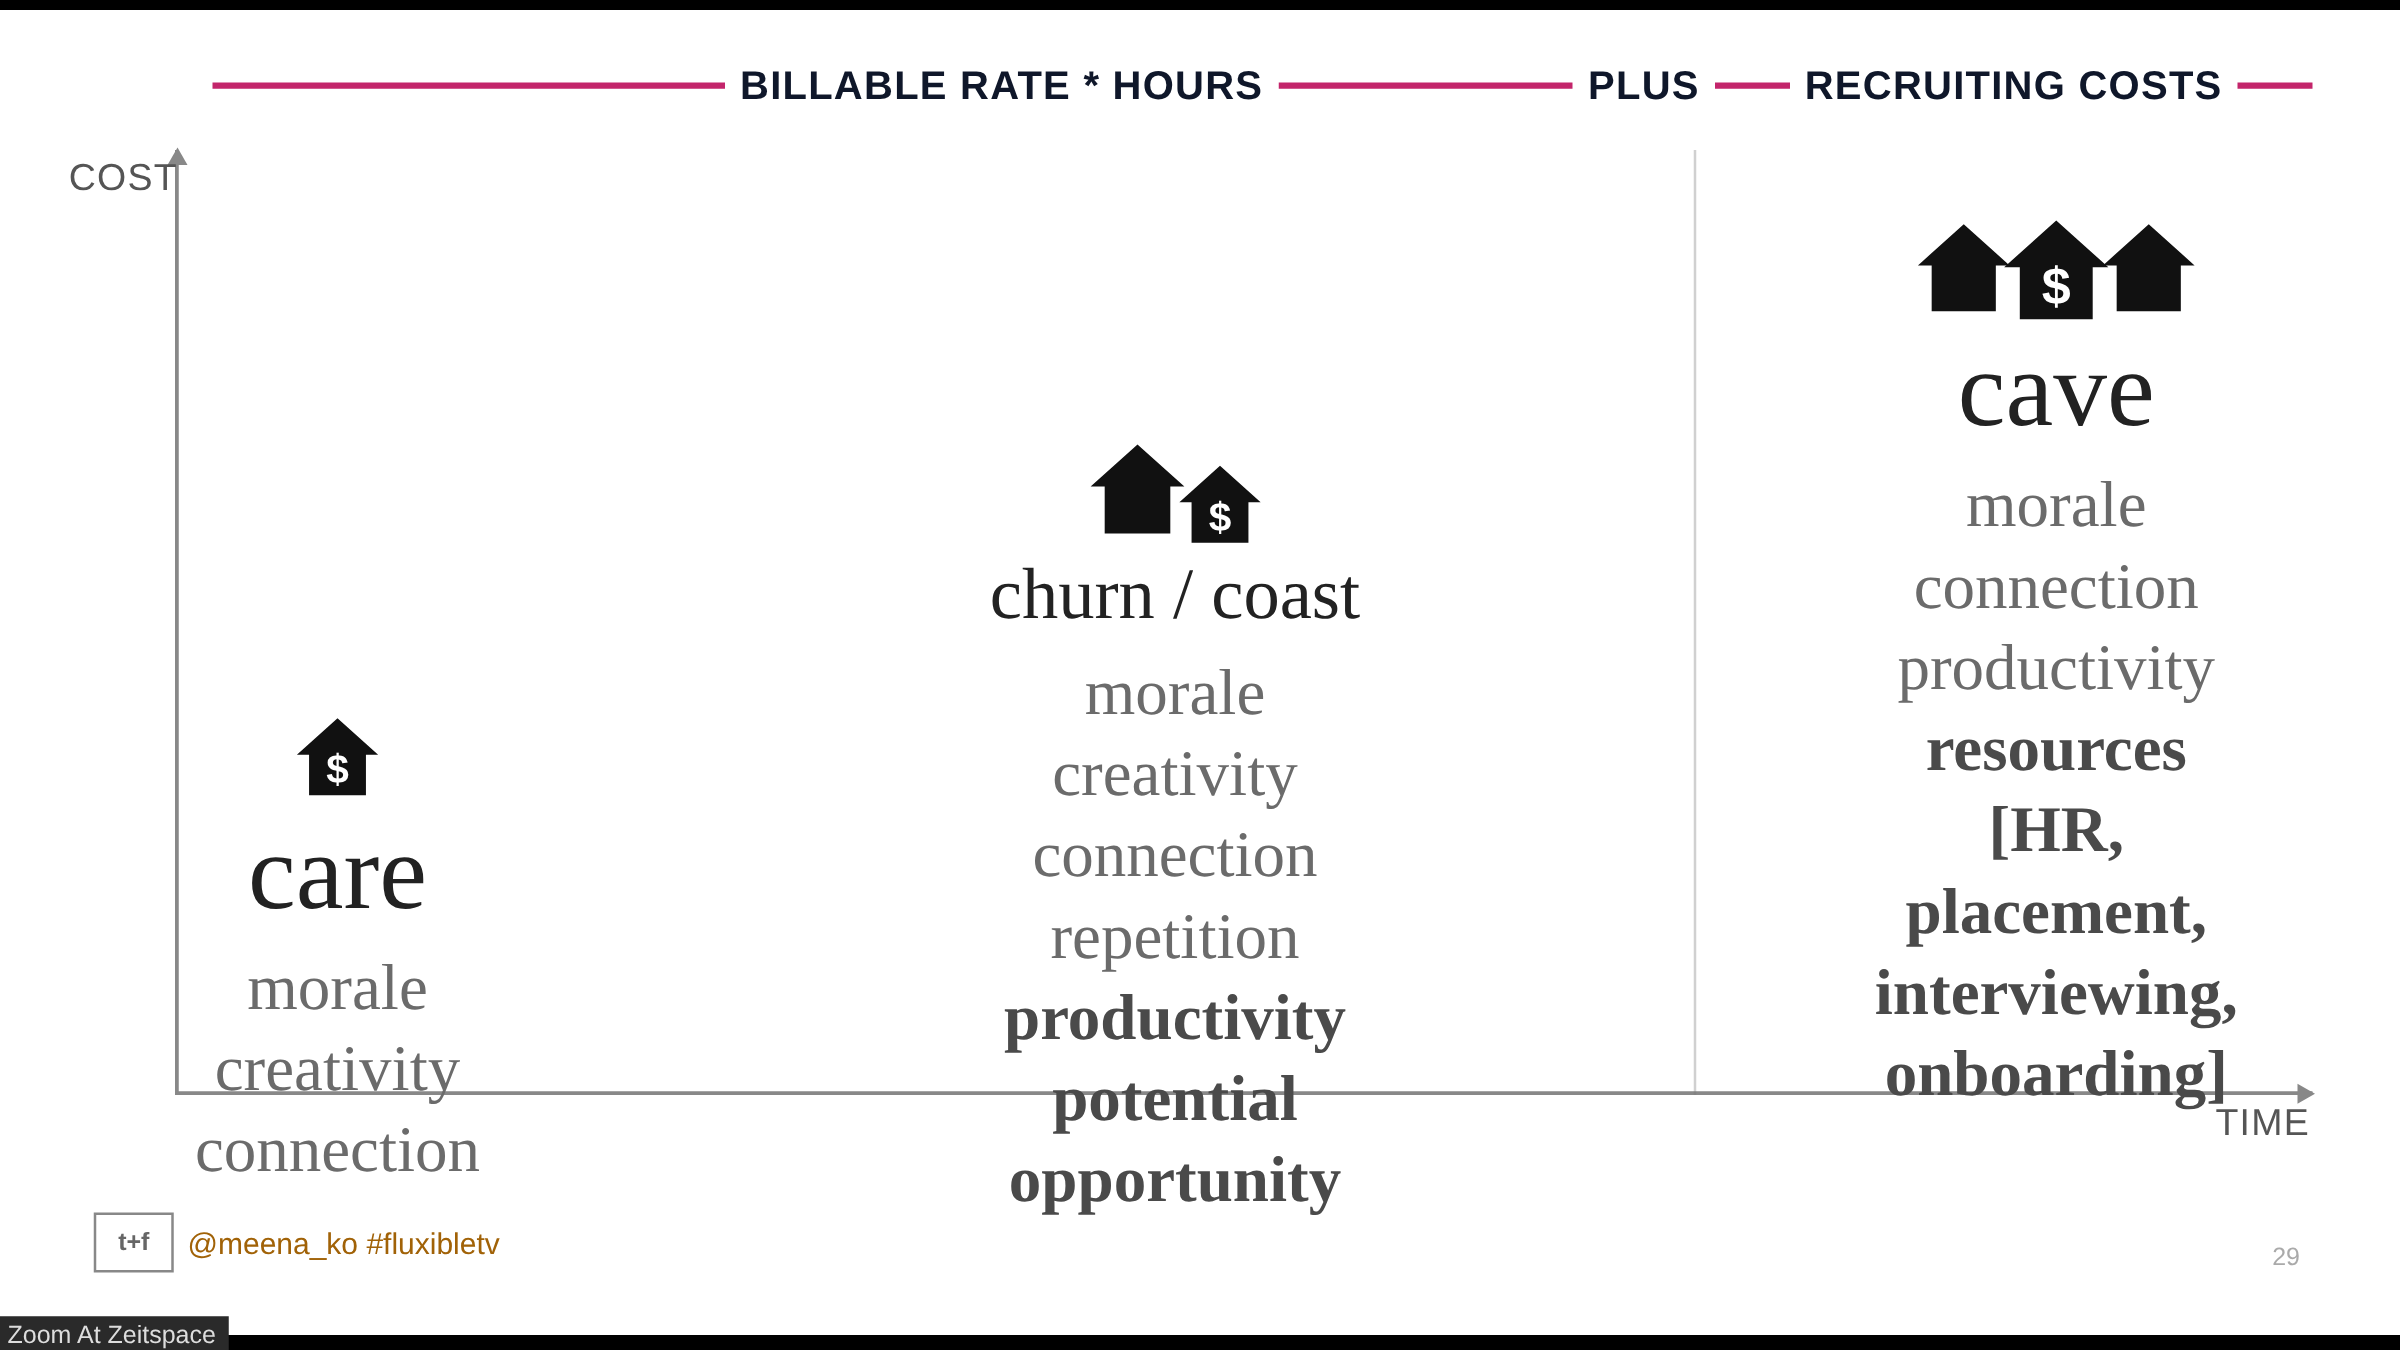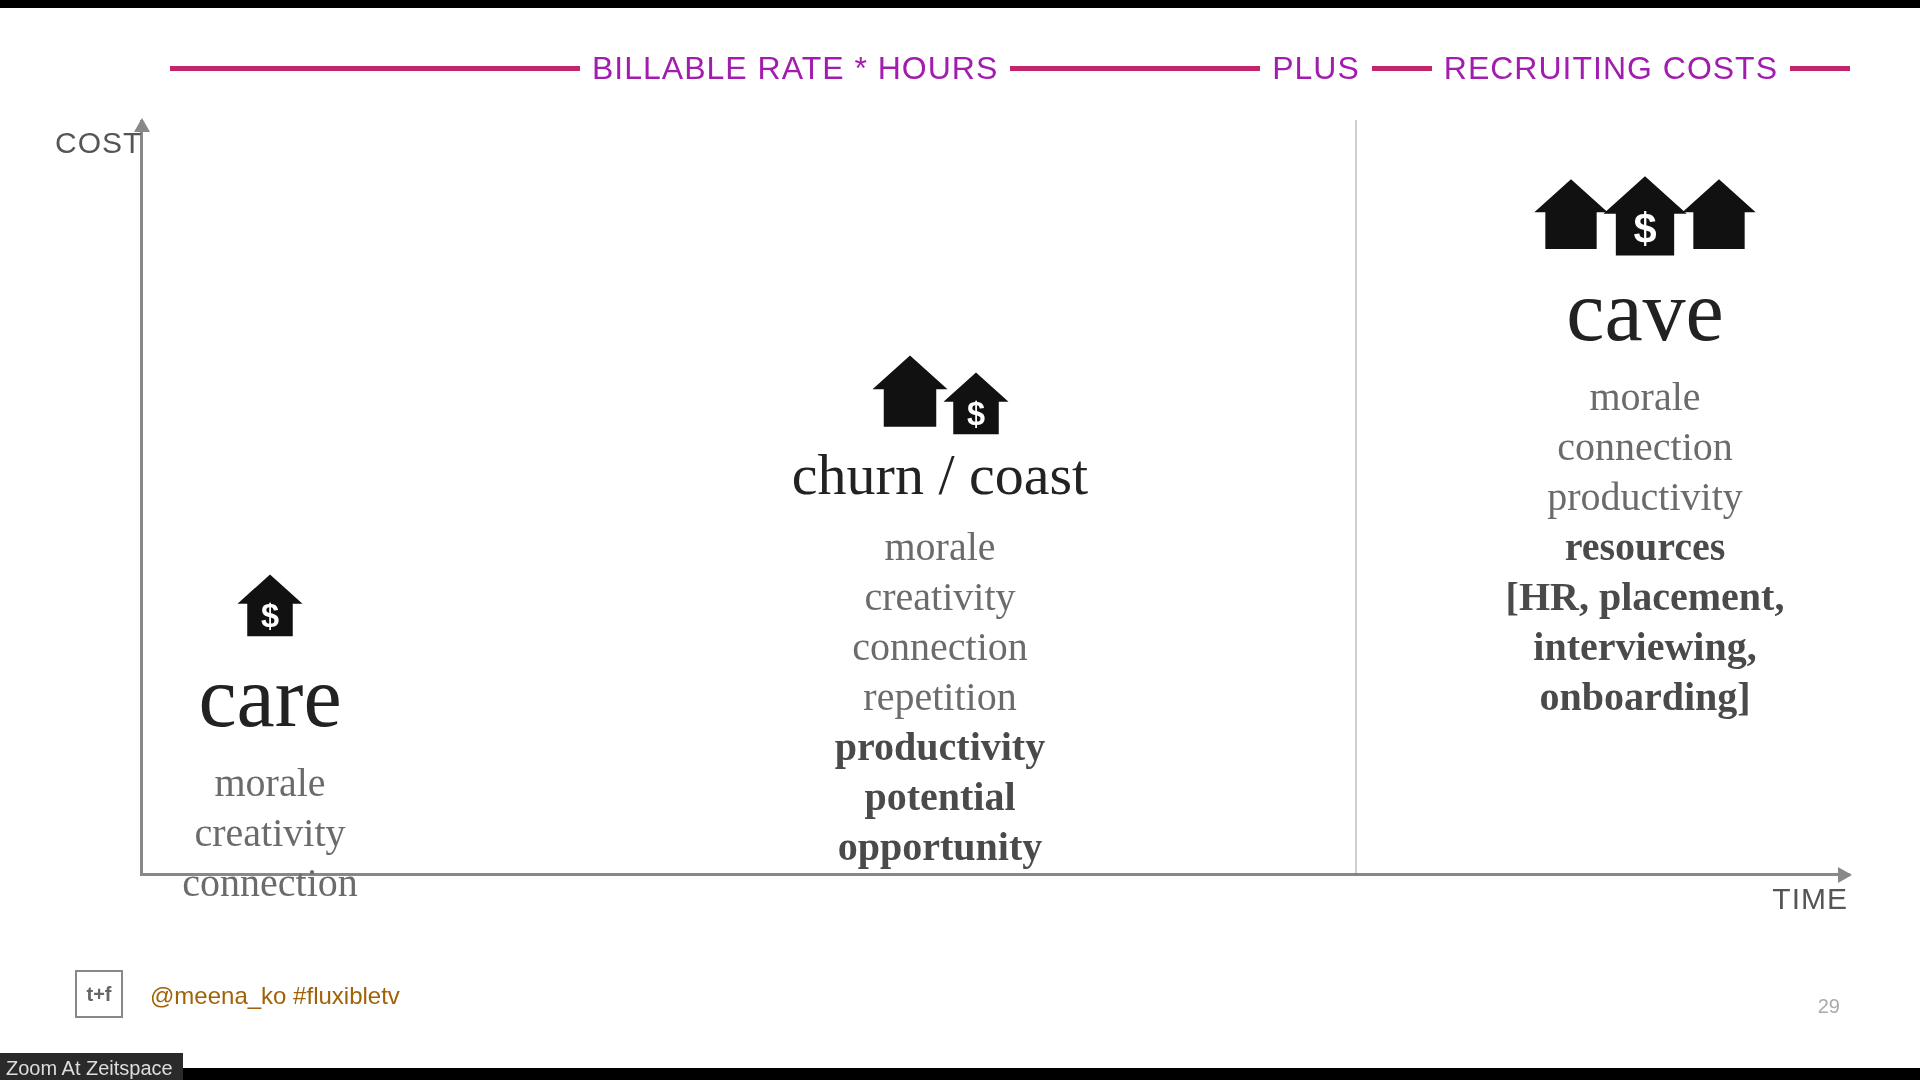--- a/index.html
+++ b/index.html
@@ -22,22 +22,22 @@
     display:flex;
     align-items:center;
   }
   .rule { height:5px; background:#c3256b; }
   .rule.l1 { flex:0 0 410px; }
   .rule.l2 { flex:1; }
   .rule.r1 { flex:0 0 60px; }
   .rule.r2 { flex:0 0 60px; }
   .toplabel {
     font-family: Arial, Helvetica, sans-serif;
-    font-weight:400;
-    color:#a21caf;
+    font-weight:700;
+    color:#0f172a;
     font-size:32px;
     letter-spacing:1px;
     padding:0 12px;
     white-space:nowrap;
   }
   
   .yaxis {
     position:absolute;
     left:140px; top:112px; bottom:192px;
     width:3px; background:#888;
@@ -77,21 +77,21 @@
   }
   
   .cluster { position:absolute; text-align:center; color:#4a4a4a; }
   .cluster .title {
     font-size:86px; color:#222; line-height:1; margin-bottom:18px;
   }
   .cluster.c2 .title { font-size:58px; }
   .cluster.c3 .title { font-size:86px; }
   .cluster ul { list-style:none; }
   .cluster li {
-    font-size:40px; line-height:1.25;
+    font-size:52px; line-height:1.25;
     color:#6b6b6b;
   }
   .cluster li.bold { font-weight:700; color:#4a4a4a; }
   .c1 { left:155px; top:560px; width:230px; }
   .c1 .title { font-size:86px; }
   .c2 { left:590px; top:340px; width:700px; }
   .c3 { left:1470px; top:160px; width:350px; }
   
   .houses { display:flex; justify-content:center; align-items:flex-end; gap:0; margin-bottom:8px; }
   .house { position:relative; }
@@ -100,21 +100,21 @@
   .c2 .houses { gap:0; }
   .c2 .h1 svg { width:90px; height:90px; }
   .c2 .h2 svg { width:78px; height:78px; margin-left:-18px; margin-bottom:-6px; }
   .c3 .houses { gap:0; }
   .c3 .h1 svg { width:88px; height:88px; }
   .c3 .h2 svg { width:100px; height:100px; margin-left:-20px; margin-bottom:-8px; }
   .c3 .h3 svg { width:88px; height:88px; margin-left:-20px; }
   
   .logo {
     position:absolute; left:75px; bottom:50px;
-    width:48px; height:48px;
+    width:64px; height:48px;
     border:2px solid #888;
     display:flex; align-items:center; justify-content:center;
     font-family: Arial, sans-serif; font-size:20px; color:#666;
     font-weight:700;
   }
   .handle {
     position:absolute; left:150px; bottom:58px;
     font-family: Arial, sans-serif; font-size:24px; color:#a16207;
   }
   .pagenum {

